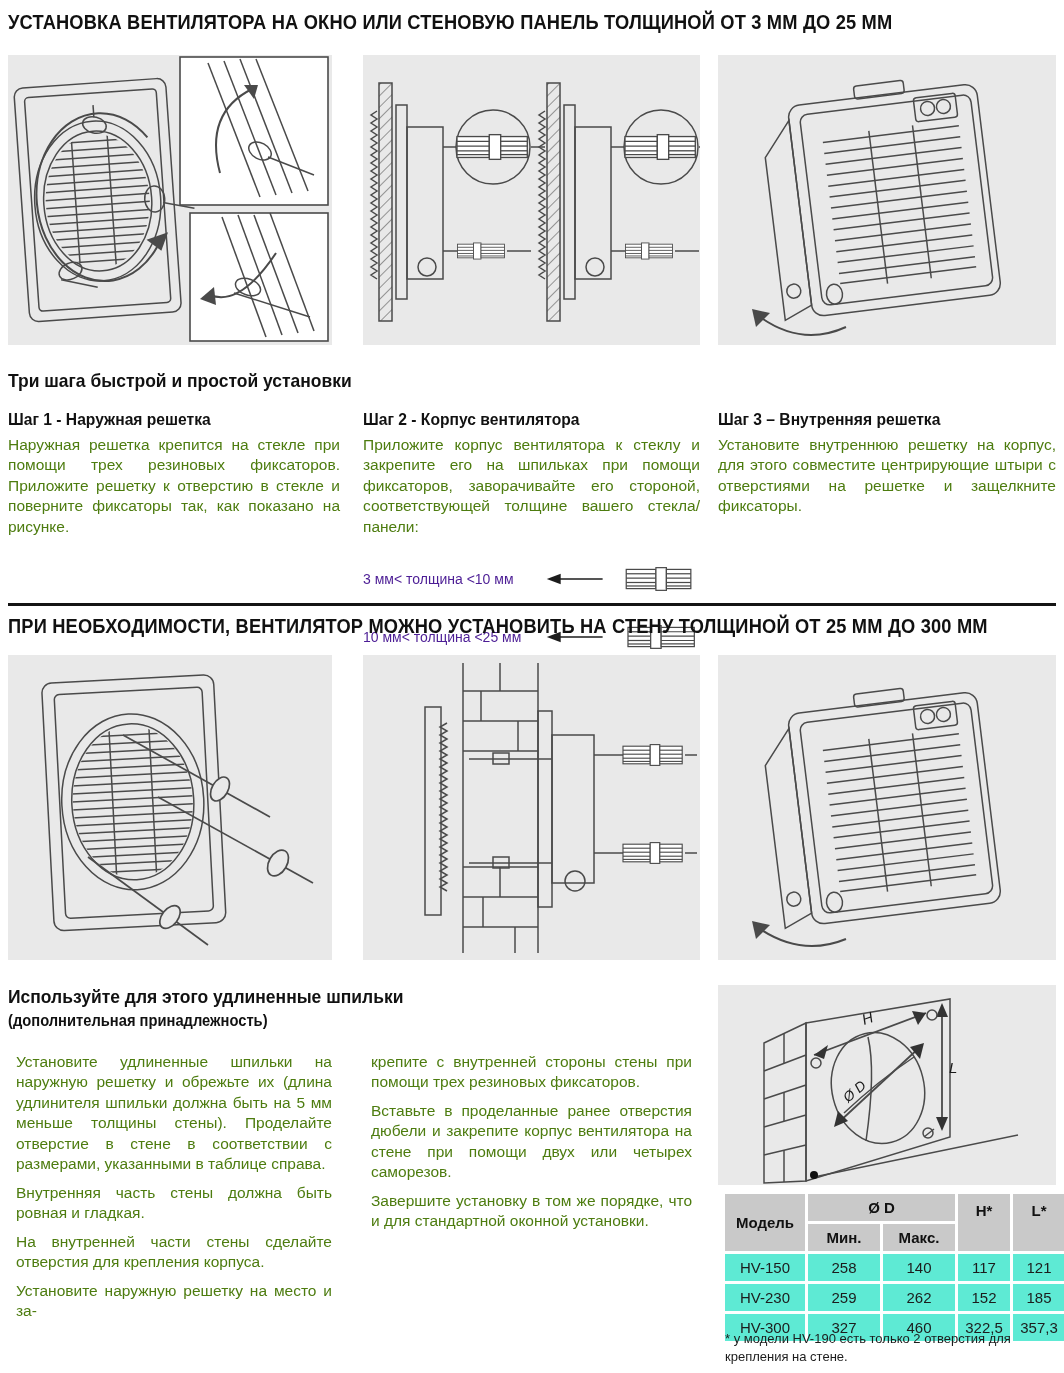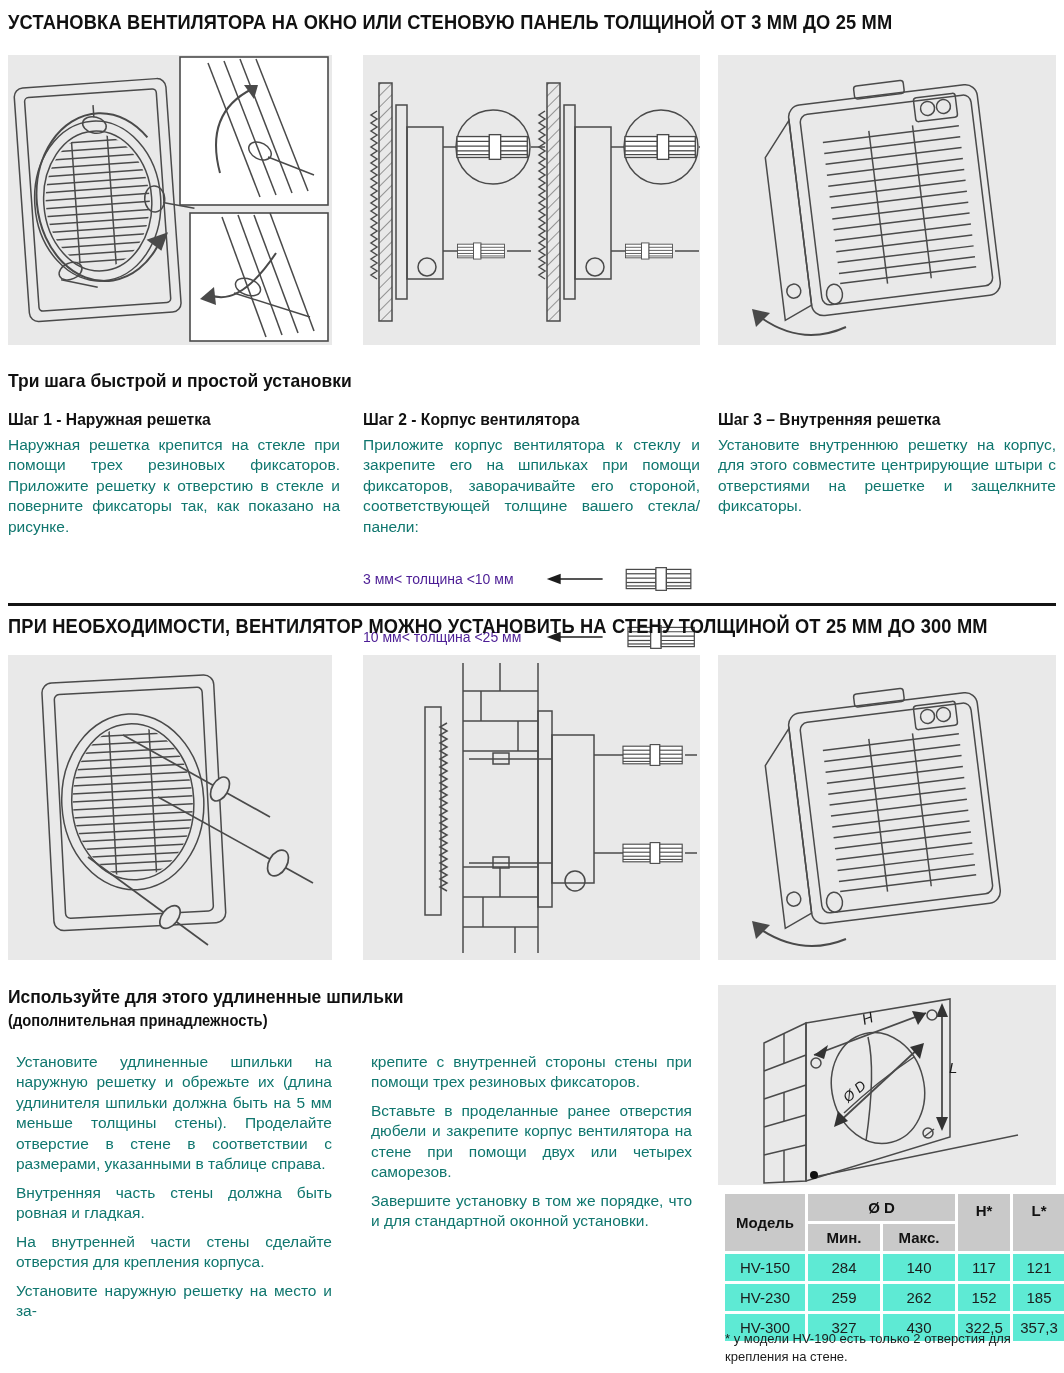--- a/index.html
+++ b/index.html
@@ -8,21 +8,21 @@
     width:1064px; height:1373px; position:relative; overflow:hidden;
     font-family:"Liberation Sans", sans-serif; color:#1c1c1c;
   }
   .abs { position:absolute; }
   .cond { transform:scaleX(0.87); transform-origin:0 50%; white-space:nowrap; }
   .cond2 { transform:scaleX(0.92); transform-origin:0 50%; white-space:nowrap; }
   .h-main { font-size:21px; font-weight:bold; color:#111; letter-spacing:0.2px; }
   .h-sub  { font-size:19px; font-weight:bold; color:#111; }
   .h-step { font-size:17px; font-weight:bold; color:#111; margin-bottom:5px; }
   .h-note { font-size:16px; font-weight:bold; color:#111; }
-  .body-txt { font-size:15.5px; line-height:1.32; text-align:justify; color:#0f766e; }
+  .body-txt { font-size:15.5px; line-height:1.32; text-align:justify; color:#4d7c0f; }
   .body-txt p { margin:8px; }
   .panel { position:absolute; background:#e9e9e9; }
   .panel svg { display:block; width:100%; height:100%; }
   .divider { position:absolute; left:8px; width:1048px; height:3px; background:#141414; }
   .thick-row { display:flex; align-items:center; margin-top:26px; }
   .thick-row .lbl { font-size:14px; color:#4c1d95; width:208px; }
   .thick-row svg.arr { width:72px; height:18px; margin-right:14px; }
   .thick-row svg.fast { width:90px; height:32px; }
   table.dims { border-collapse:separate; border-spacing:3px; background:#fff;
                font-size:15px; table-layout:fixed; }
@@ -426,35 +426,35 @@
     <th colspan="2">Ø D</th>
     <th rowspan="2" class="vtop">H*</th>
     <th rowspan="2" class="vtop">L*</th>
   </tr>
   <tr>
     <th>Мин.</th>
     <th>Макс.</th>
   </tr>
   <tr>
     <td>HV-150</td>
-    <td>284</td>
+    <td>258</td>
     <td>140</td>
     <td>117</td>
     <td>121</td>
   </tr>
   <tr>
     <td>HV-230</td>
     <td>259</td>
     <td>262</td>
     <td>152</td>
     <td>185</td>
   </tr>
   <tr>
     <td>HV-300</td>
     <td>327</td>
-    <td>430</td>
+    <td>460</td>
     <td>322,5</td>
     <td>357,3</td>
   </tr>
   </tbody>
 </table>
 
 <div class="abs footnote" style="left:725px; top:1330px; width:334px;">* у модели HV-190 есть только 2 отверстия для крепления на стене.</div>
 
 </body></html>

